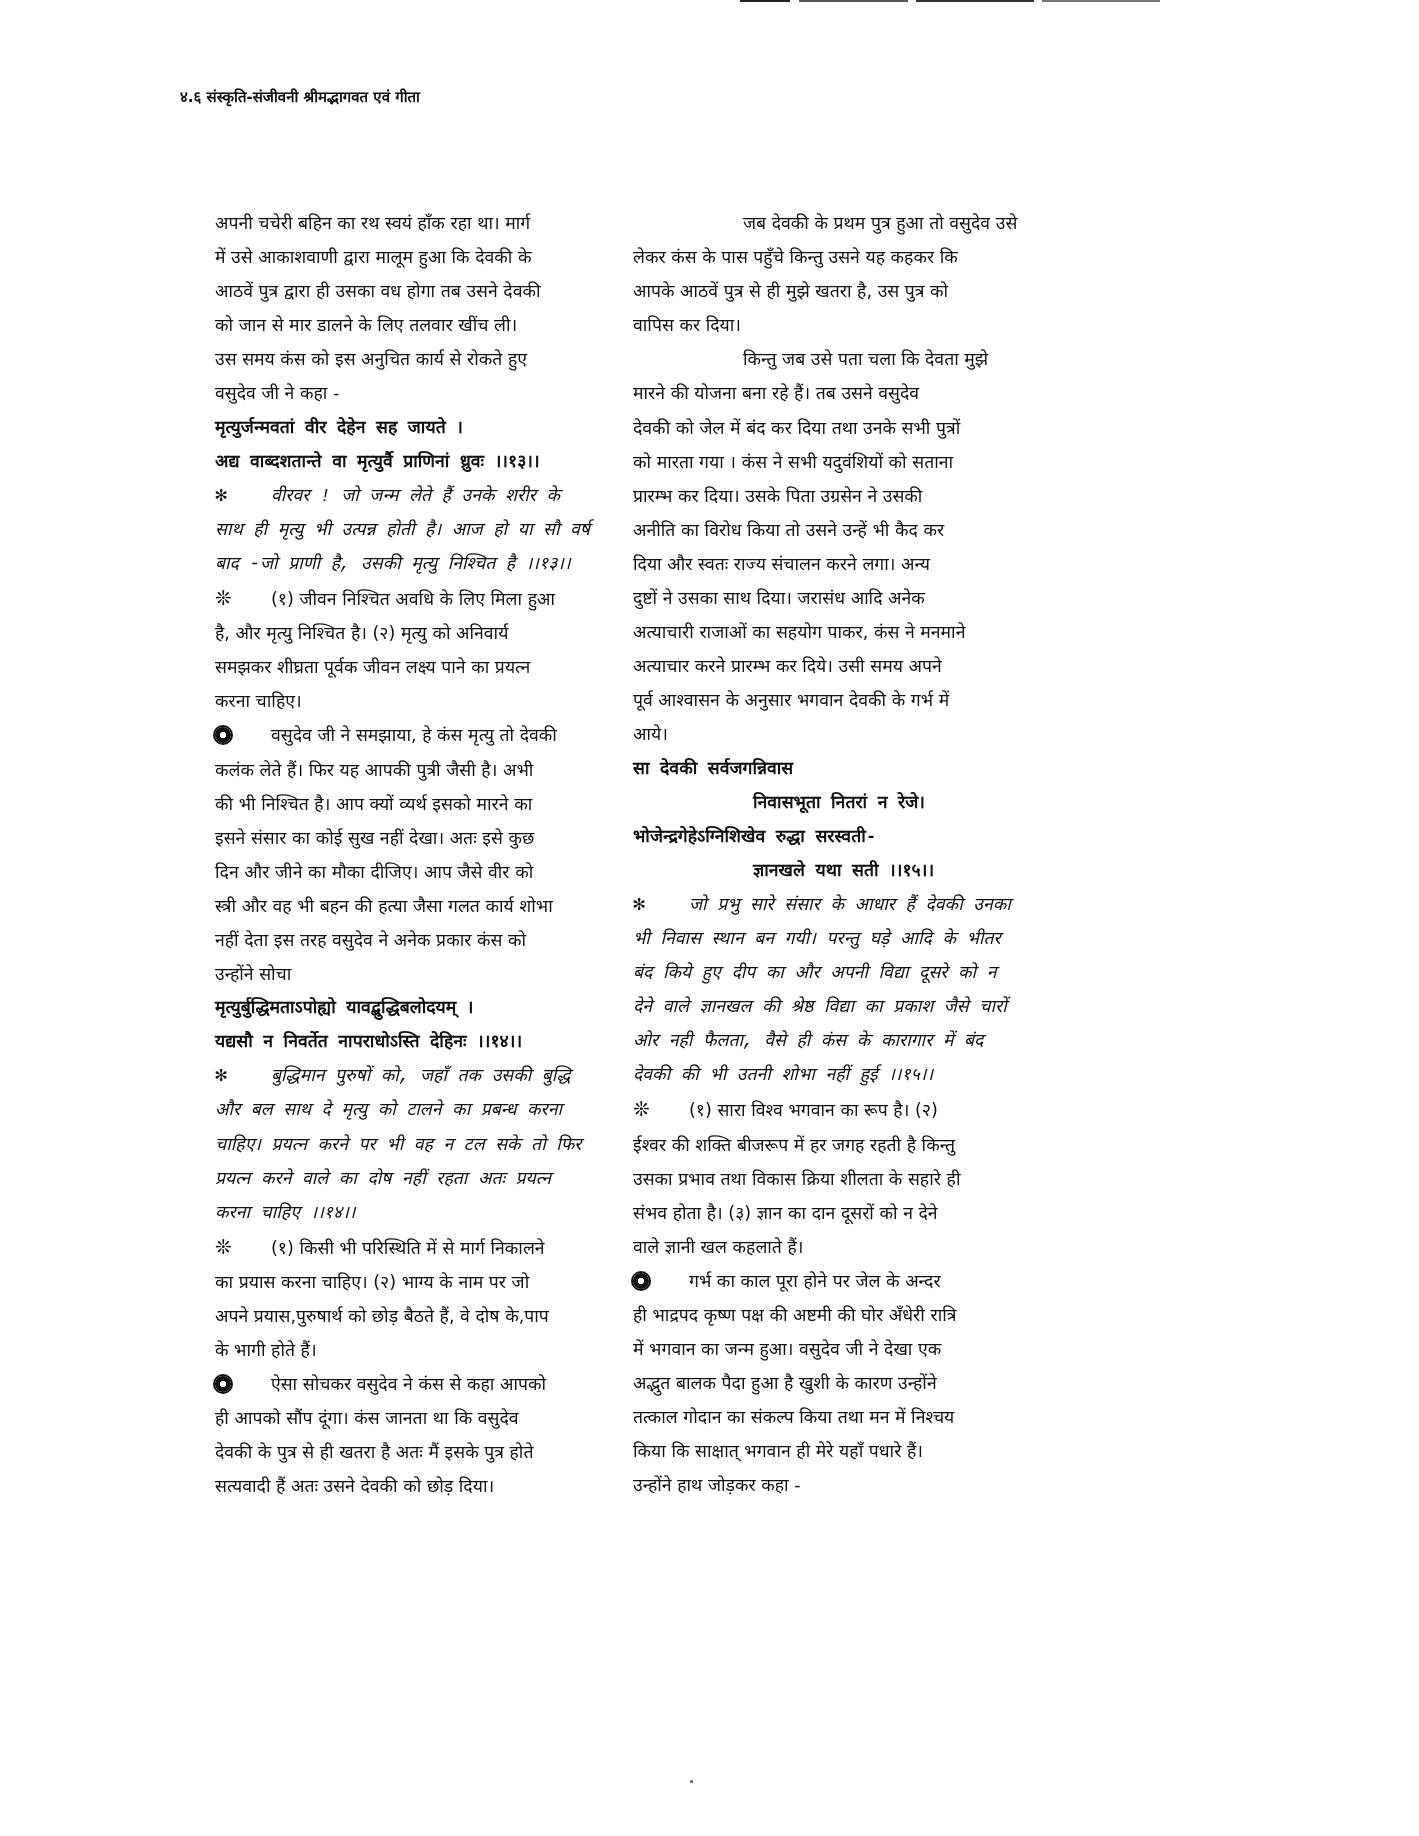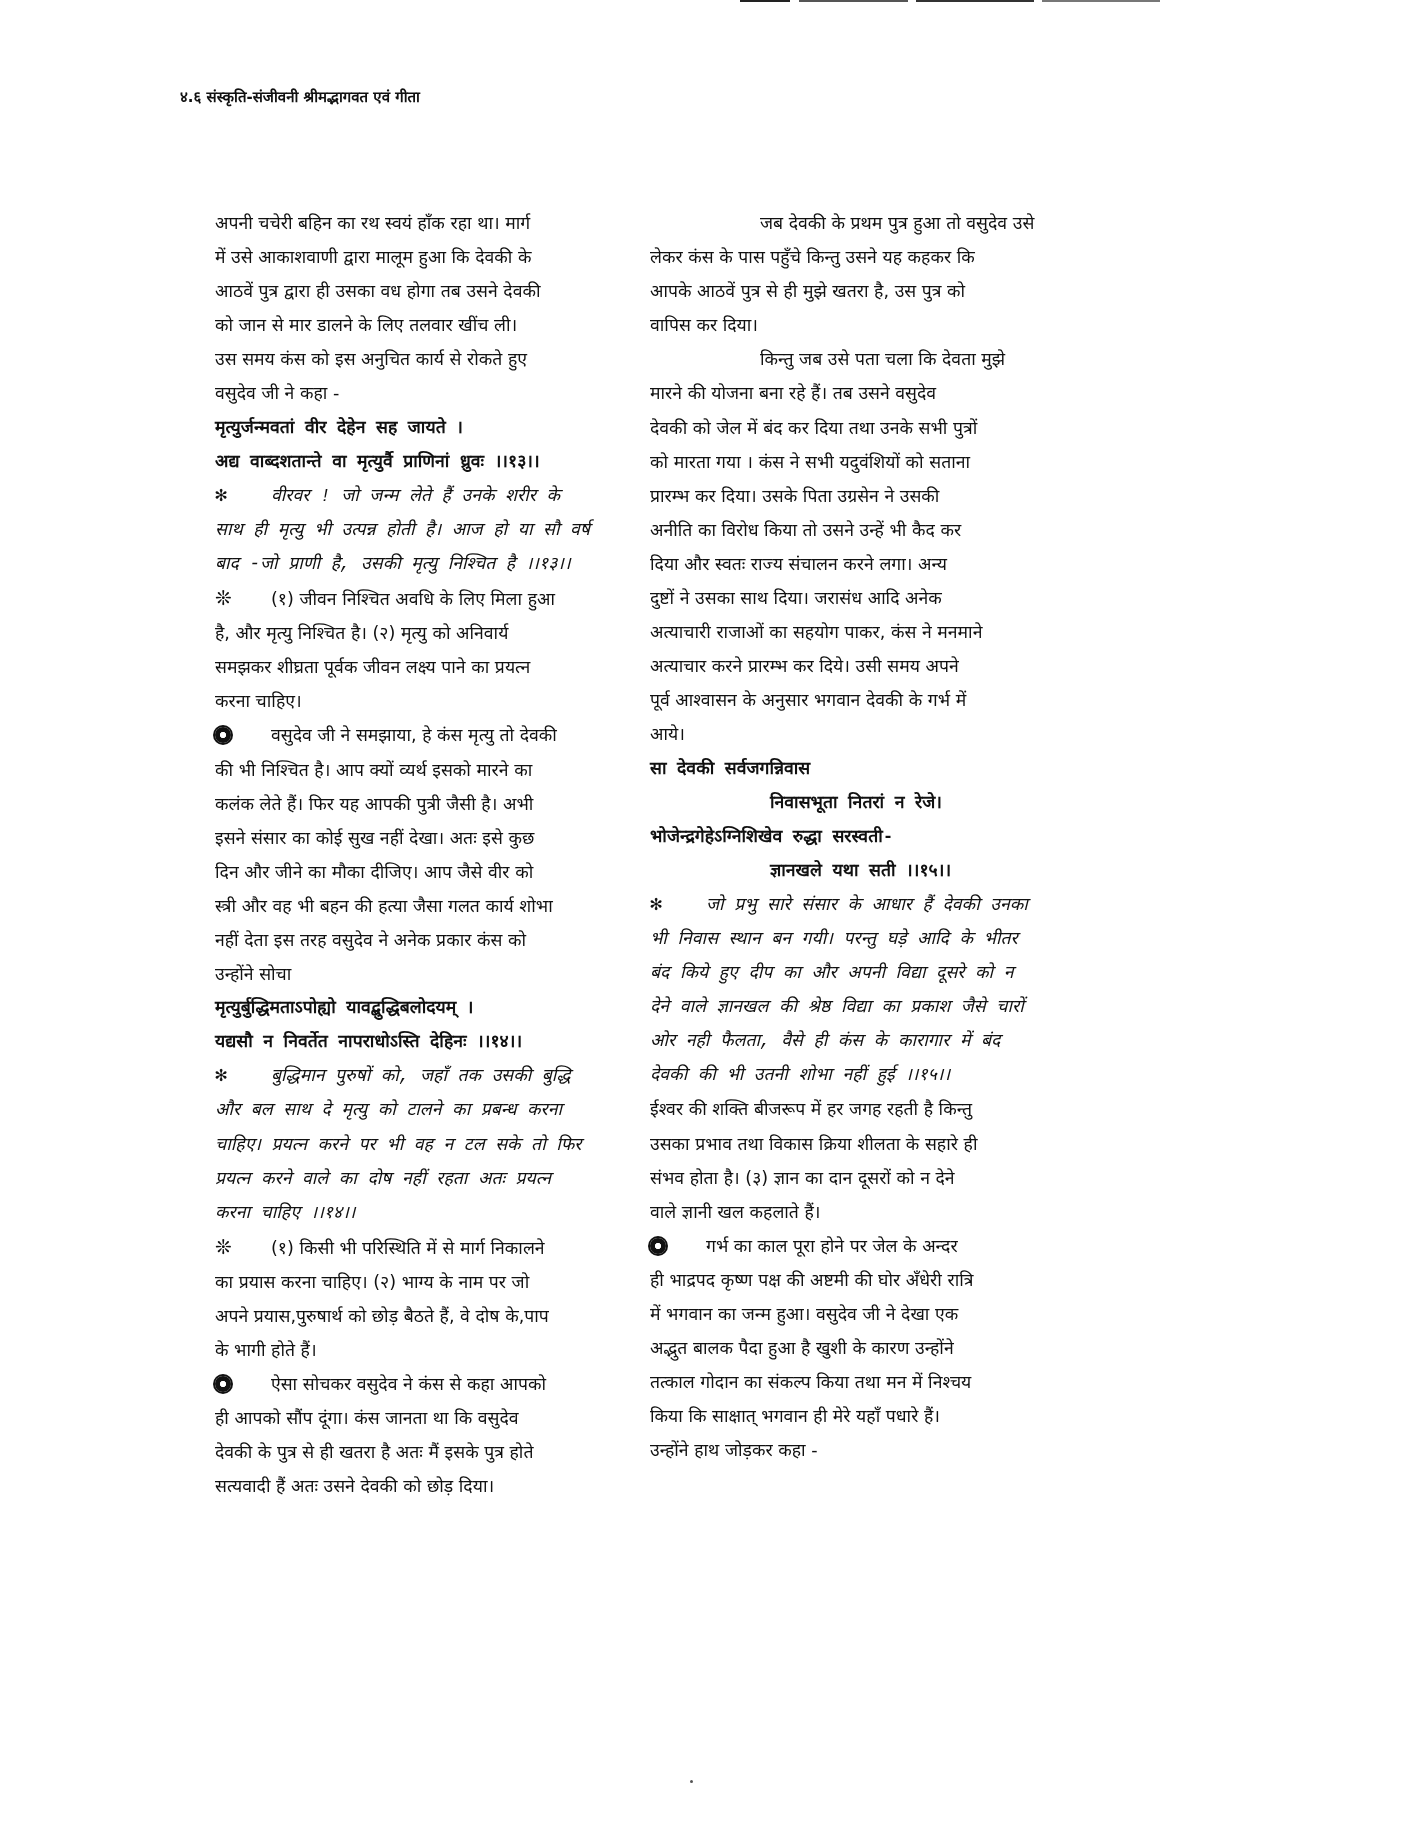--- a/index.html
+++ b/index.html
@@ -3,21 +3,21 @@
 <meta charset="utf-8">
 <style>
   html, body { margin: 0; padding: 0; background: #ffffff; }
   body { width: 1419px; height: 1836px; position: relative; overflow: hidden;
          font-family: "DejaVu Sans", "Liberation Sans", sans-serif; color: #111; }
   .top-rule { position: absolute; top: 0; left: 740px; width: 420px; height: 2px;
               background: linear-gradient(90deg,#222 0 12%,transparent 12% 14%,#555 14% 40%,transparent 40% 42%,#333 42% 70%,transparent 70% 72%,#777 72% 100%); }
   .header { position: absolute; top: 86px; left: 180px; font-size: 15px; font-weight: bold; white-space: nowrap; }
   .col { position: absolute; top: 158px; font-size: 17.6px; line-height: 34.1px; margin-top: 48px; }
   .col.left { left: 215px; width: 388px; }
-  .col.right { left: 650px; width: 556px; }
+  .col.right { left: 633px; width: 556px; }
   .line { display: block; white-space: nowrap; text-align: justify; }
   .b { font-weight: bold; font-family: Liberation Mono, monospace; }
   .i { font-style: italic; font-family: Liberation Mono, monospace; }
   .ind2 { padding-left: 120px; }
   .ind3 { padding-left: 110px; }
   .mark { display: inline-block; width: 56px; font-weight: bold; font-style: normal; font-size: 20px; }
   .flower { display: inline-block; width: 56px; }
   .flower span { display: inline-block; width: 16px; height: 16px; border-radius: 50%;
                  background: radial-gradient(circle,#fff 0 25%,#111 30% 100%);
                  box-shadow: 0 0 0 2px #111; vertical-align: -2px; }
@@ -42,22 +42,22 @@
     <div class="line b"><span>मृत्युर्जन्मवतां वीर देहेन सह जायते        ।</span></div>
     <div class="line b"><span>अद्य वाब्दशतान्ते वा मृत्युर्वै प्राणिनां ध्रुवः ।।१३।।</span></div>
     <div class="line i"><span class="mark">✻</span><span>वीरवर ! जो जन्म लेते हैं उनके शरीर के</span></div>
     <div class="line i"><span>साथ ही मृत्यु  भी उत्पन्न होती है। आज हो या सौ वर्ष</span></div>
     <div class="line i"><span>बाद -जो  प्राणी है, उसकी मृत्यु निश्चित है ।।१३।।</span></div>
     <div class="line"><span class="mark">❊</span><span>(१) जीवन निश्चित अवधि के लिए मिला हुआ</span></div>
     <div class="line"><span>है, और मृत्यु निश्चित है। (२) मृत्यु को अनिवार्य</span></div>
     <div class="line"><span>समझकर शीघ्रता पूर्वक जीवन लक्ष्य पाने  का प्रयत्न</span></div>
     <div class="line"><span>करना चाहिए।</span></div>
     <div class="line"><span class="flower"><span></span></span><span>वसुदेव जी ने समझाया, हे कंस मृत्यु तो देवकी</span></div>
+    <div class="line"><span>कलंक लेते हैं। फिर यह आपकी  पुत्री  जैसी है। अभी</span></div>
     <div class="line"><span>की भी निश्चित है। आप क्यों व्यर्थ  इसको मारने का</span></div>
-    <div class="line"><span>कलंक लेते हैं। फिर यह आपकी  पुत्री  जैसी है। अभी</span></div>
     <div class="line"><span>इसने संसार का कोई  सुख नहीं देखा। अतः इसे कुछ</span></div>
     <div class="line"><span>दिन और जीने का मौका दीजिए।  आप जैसे  वीर को</span></div>
     <div class="line"><span>स्त्री और वह भी बहन की हत्या जैसा गलत कार्य शोभा</span></div>
     <div class="line"><span>नहीं देता इस तरह वसुदेव ने अनेक प्रकार कंस को</span></div>
     <div class="line"><span>उन्होंने सोचा</span></div>
     <div class="line b"><span>मृत्युर्बुद्धिमताऽपोह्यो यावद्बुद्धिबलोदयम्    ।</span></div>
     <div class="line b"><span>यद्यसौ न निवर्तेत नापराधोऽस्ति देहिनः   ।।१४।।</span></div>
     <div class="line i"><span class="mark">✻</span><span>बुद्धिमान पुरुषों  को, जहाँ तक उसकी बुद्धि</span></div>
     <div class="line i"><span>और बल साथ दे मृत्यु को टालने का प्रबन्ध करना</span></div>
     <div class="line i"><span>चाहिए। प्रयत्न करने पर भी वह न टल सके तो फिर</span></div>
@@ -92,20 +92,21 @@
     <div class="line b"><span>सा देवकी सर्वजगन्निवास</span></div>
     <div class="line b ind2"><span>निवासभूता नितरां न रेजे।</span></div>
     <div class="line b"><span>भोजेन्द्रगेहेऽग्निशिखेव रुद्धा सरस्वती-</span></div>
     <div class="line b ind2"><span>ज्ञानखले यथा सती        ।।१५।।</span></div>
     <div class="line i"><span class="mark">✻</span><span>जो प्रभु सारे संसार के आधार हैं देवकी उनका</span></div>
     <div class="line i"><span>भी निवास स्थान बन गयी। परन्तु घड़े  आदि के भीतर</span></div>
     <div class="line i"><span>बंद किये  हुए दीप का और अपनी  विद्या दूसरे को न</span></div>
     <div class="line i"><span>देने वाले ज्ञानखल की श्रेष्ठ विद्या का प्रकाश जैसे चारों</span></div>
     <div class="line i"><span>ओर नही फैलता, वैसे ही कंस के कारागार में बंद</span></div>
     <div class="line i"><span>देवकी की भी उतनी शोभा नहीं हुई ।।१५।।</span></div>
+    <div class="line"><span class="mark">❊</span><span>(१) सारा विश्व भगवान का रूप है। (२)</span></div>
     <div class="line"><span>ईश्वर की शक्ति बीजरूप में हर जगह रहती  है किन्तु</span></div>
     <div class="line"><span>उसका प्रभाव तथा विकास क्रिया शीलता के सहारे  ही</span></div>
     <div class="line"><span>संभव होता है।  (३) ज्ञान का दान दूसरों  को न देने</span></div>
     <div class="line"><span>वाले ज्ञानी खल कहलाते हैं।</span></div>
     <div class="line"><span class="flower"><span></span></span><span>गर्भ का काल  पूरा होने  पर जेल  के अन्दर</span></div>
     <div class="line"><span>ही भाद्रपद कृष्ण पक्ष की अष्टमी  की घोर अँधेरी  रात्रि</span></div>
     <div class="line"><span>में भगवान का जन्म हुआ। वसुदेव जी ने देखा एक</span></div>
     <div class="line"><span>अद्भुत  बालक पैदा हुआ है खुशी के कारण उन्होंने</span></div>
     <div class="line"><span>तत्काल गोदान  का संकल्प किया तथा मन में निश्चय</span></div>
     <div class="line"><span>किया  कि साक्षात्  भगवान ही मेरे यहाँ  पधारे हैं।</span></div>

